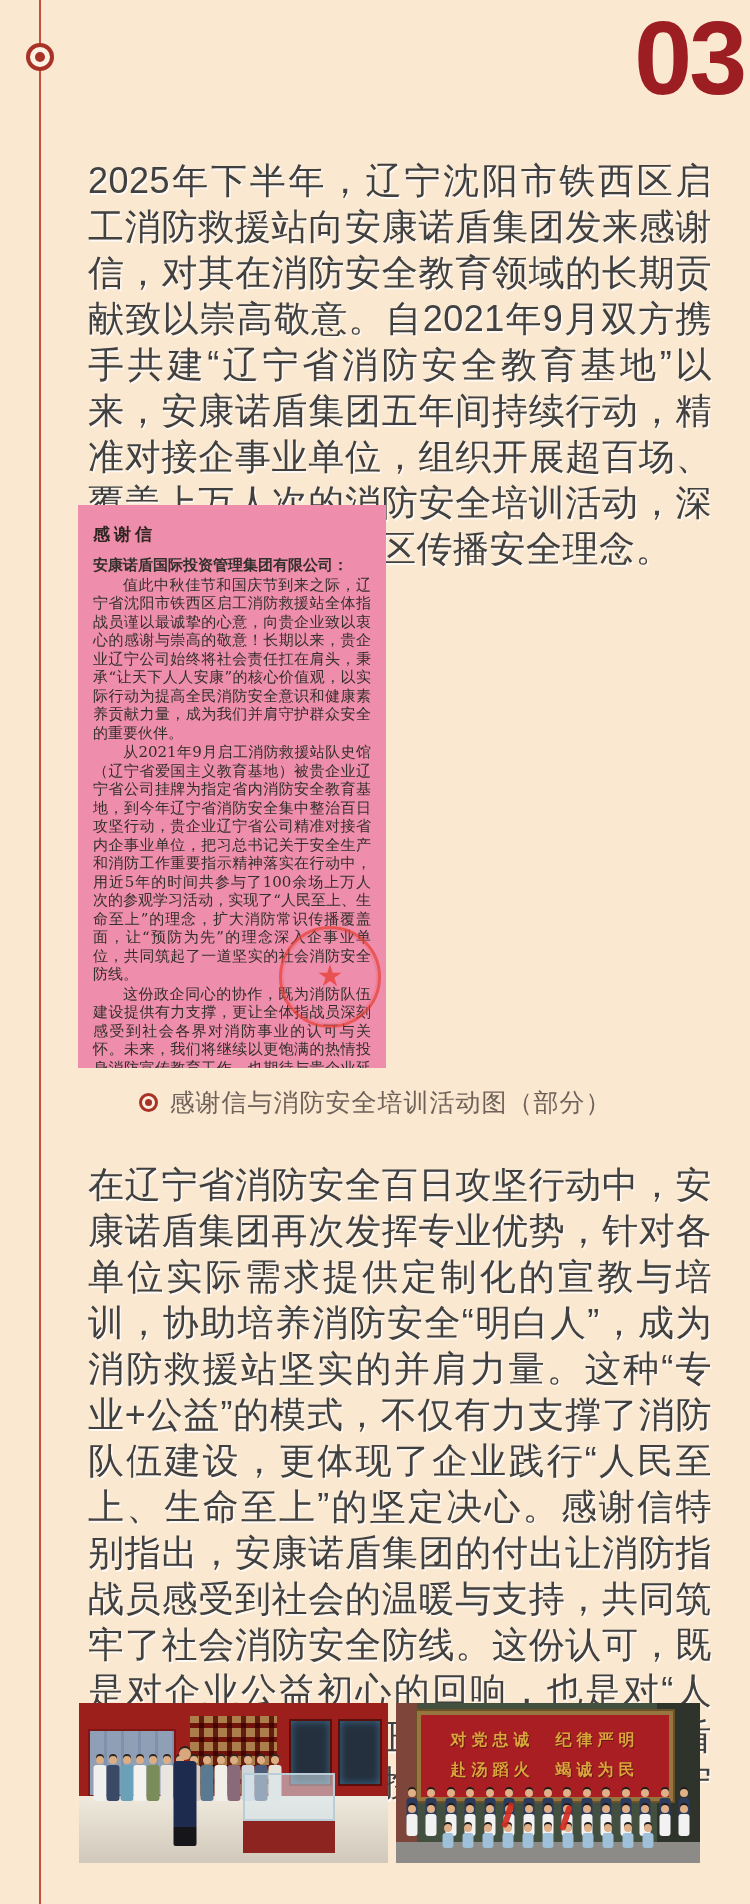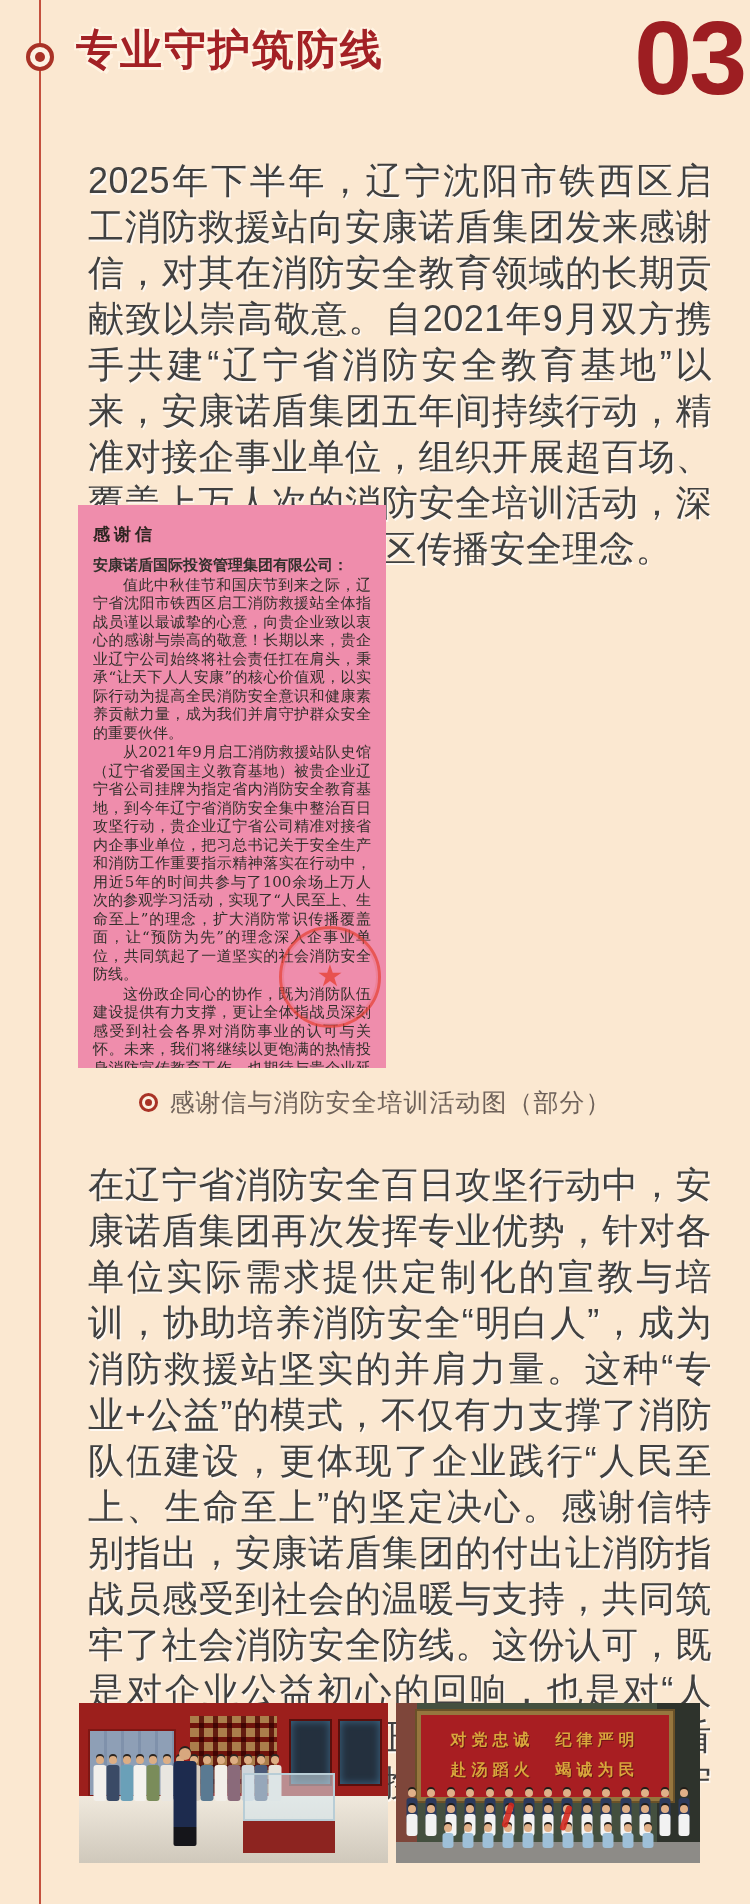--- a/index.html
+++ b/index.html
@@ -170,21 +170,21 @@
   .sash.s2{left:55%;bottom:20%;}
 </style>
 </head>
 <body>
 
 <div class="page">
 
   <div class="accent-line"></div>
   <div class="bullet"></div>
 
-  <h1 class="title"><span>专业守护筑防线</span><br></h1>
+  <h1 class="title"><br></h1>
 
   <div class="num">03</div>
 
   <p class="para p1">2025年下半年，辽宁沈阳市铁西区启工消防救援站向安康诺盾集团发来感谢信，对其在消防安全教育领域的长期贡献致以崇高敬意。自2021年9月双方携手共建“辽宁省消防安全教育基地”以来，安康诺盾集团五年间持续行动，精准对接企事业单位，组织开展超百场、覆盖上万人次的消防安全培训活动，深入机关、学校、社区传播安全理念。</p>
 
   <div class="collage">
 
     <div class="letter">
       <div class="letter-title">感谢信</div>
       <p class="salut">安康诺盾国际投资管理集团有限公司：</p>

